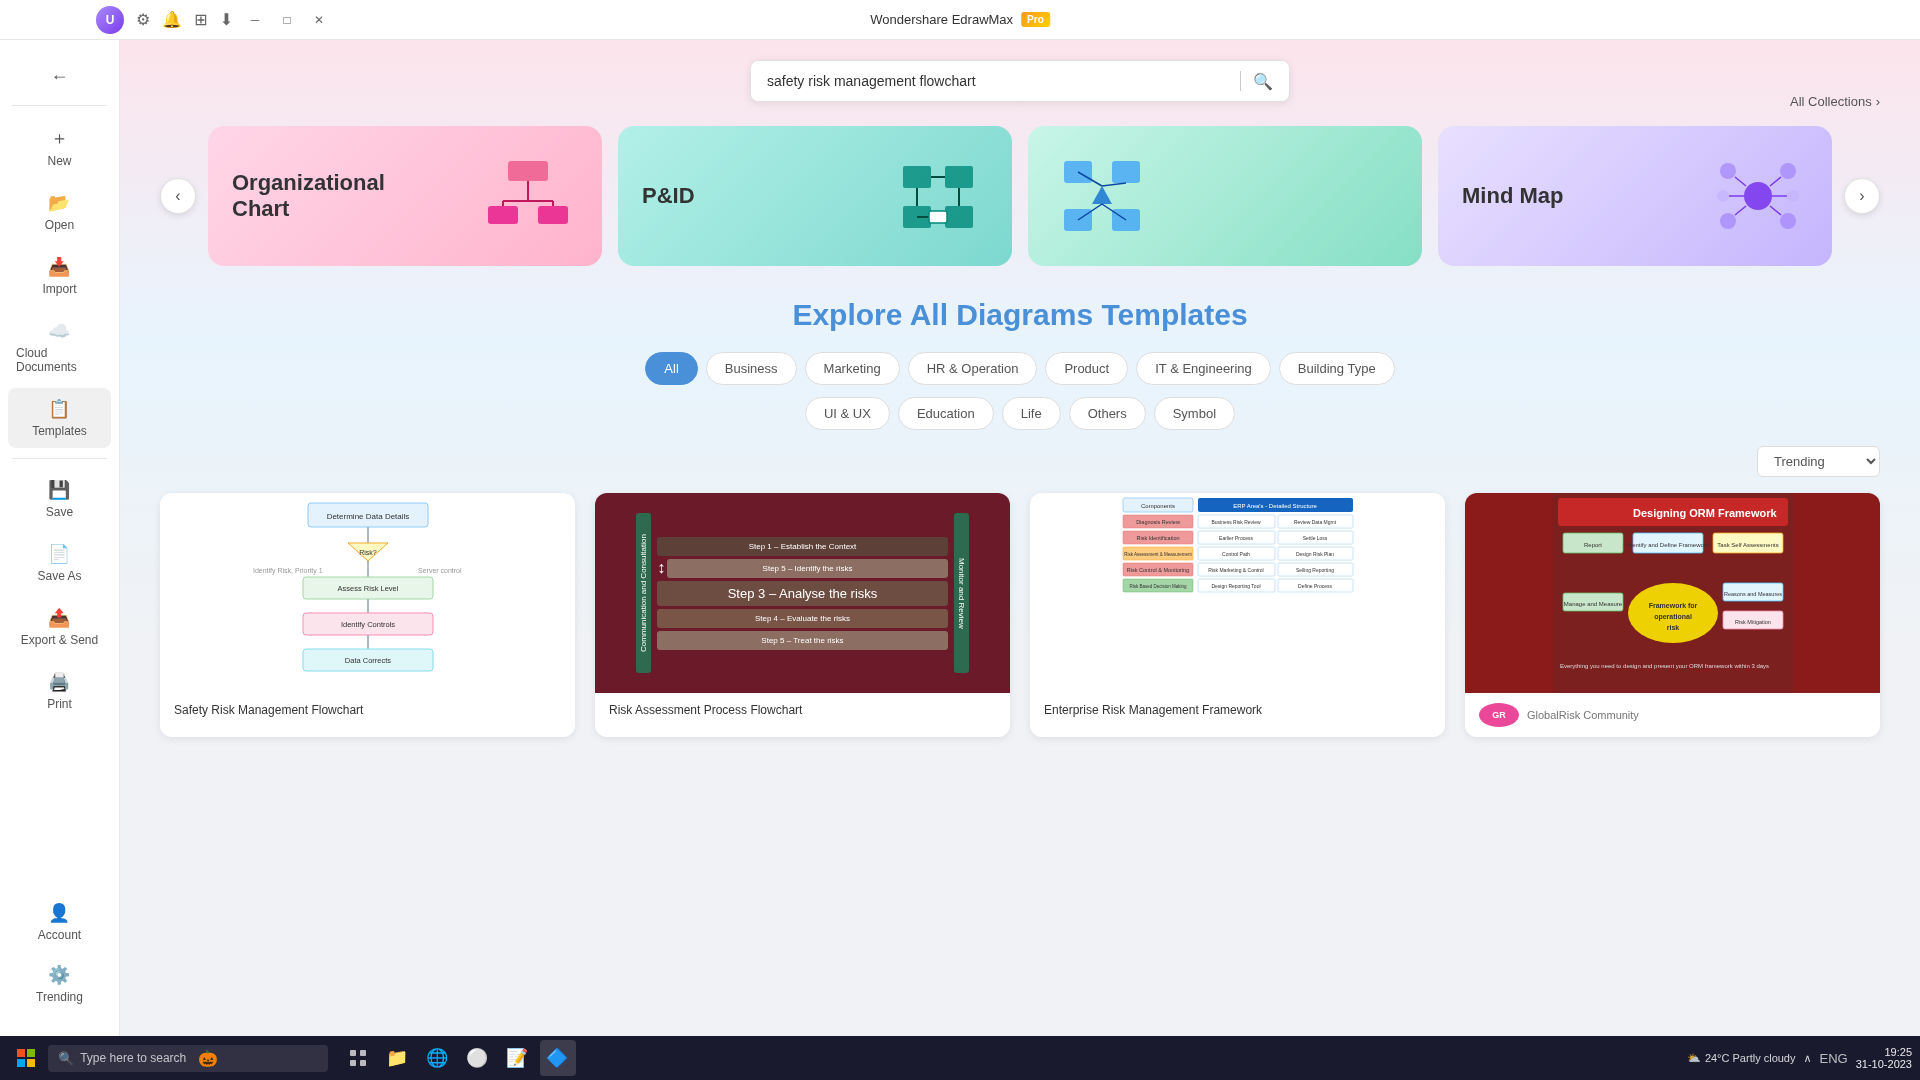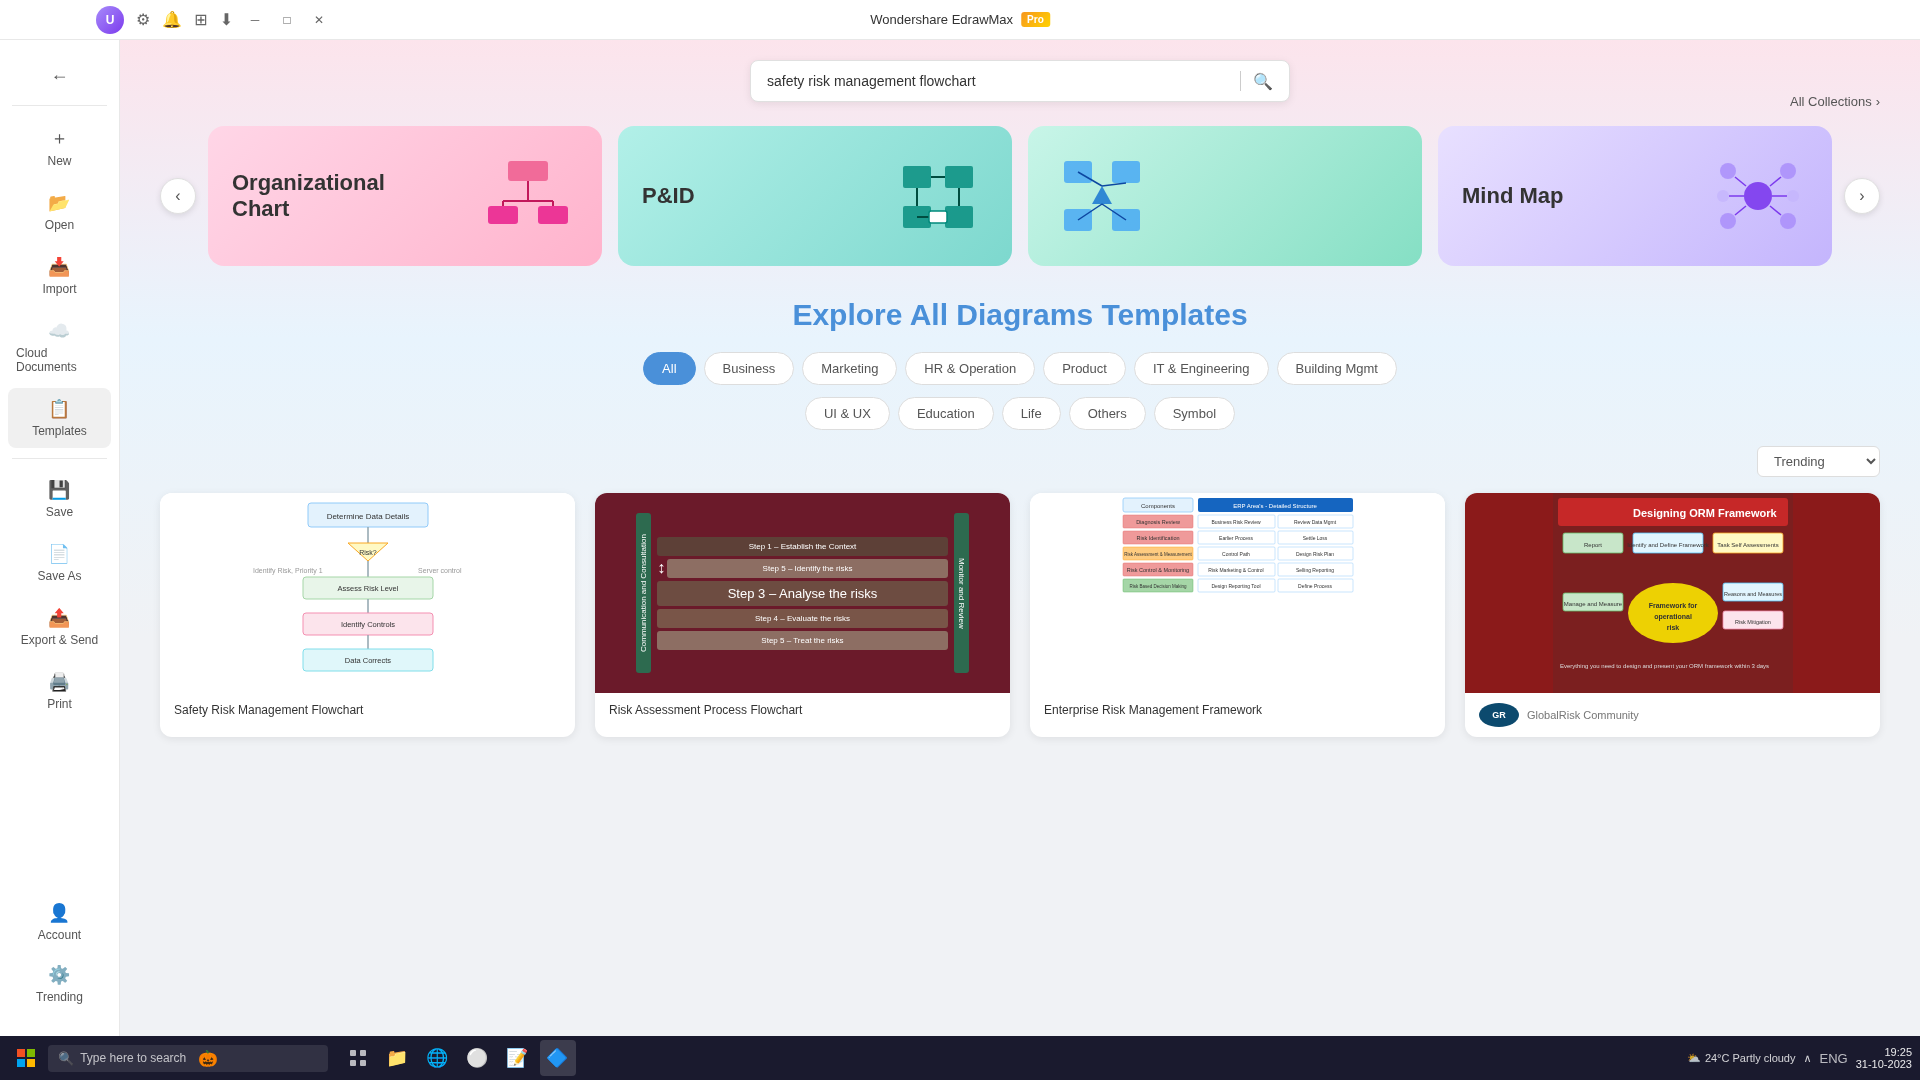--- a/index.html
+++ b/index.html
@@ -324,21 +324,21 @@
     }
     .template-card-name {
       font-size: 12px;
       color: #333;
       font-weight: 500;
     }
     .template-author-avatar {
       width: 40px;
       height: 24px;
       border-radius: 50%;
-      background: #0c4a6e;
+      background: #ec4899;
       display: flex;
       align-items: center;
       justify-content: center;
       color: white;
       font-size: 9px;
       font-weight: bold;
       flex-shrink: 0;
     }
     .template-author-name {
       font-size: 11px;
@@ -607,21 +607,21 @@
       <span style="color:#4a90d9;">All Diagrams Templates</span>
     </h2>
 
     <div class="filter-tabs">
       <button class="filter-tab active">All</button>
       <button class="filter-tab">Business</button>
       <button class="filter-tab">Marketing</button>
       <button class="filter-tab">HR &amp; Operation</button>
       <button class="filter-tab">Product</button>
       <button class="filter-tab">IT &amp; Engineering</button>
-      <button class="filter-tab">Building Mgmt</button>
+      <button class="filter-tab">Building Type</button>
     </div>
 
     <div class="filter-tabs-row2">
       <button class="filter-tab">UI &amp; UX</button>
       <button class="filter-tab">Education</button>
       <button class="filter-tab">Life</button>
       <button class="filter-tab">Others</button>
       <button class="filter-tab">Symbol</button>
     </div>
 

